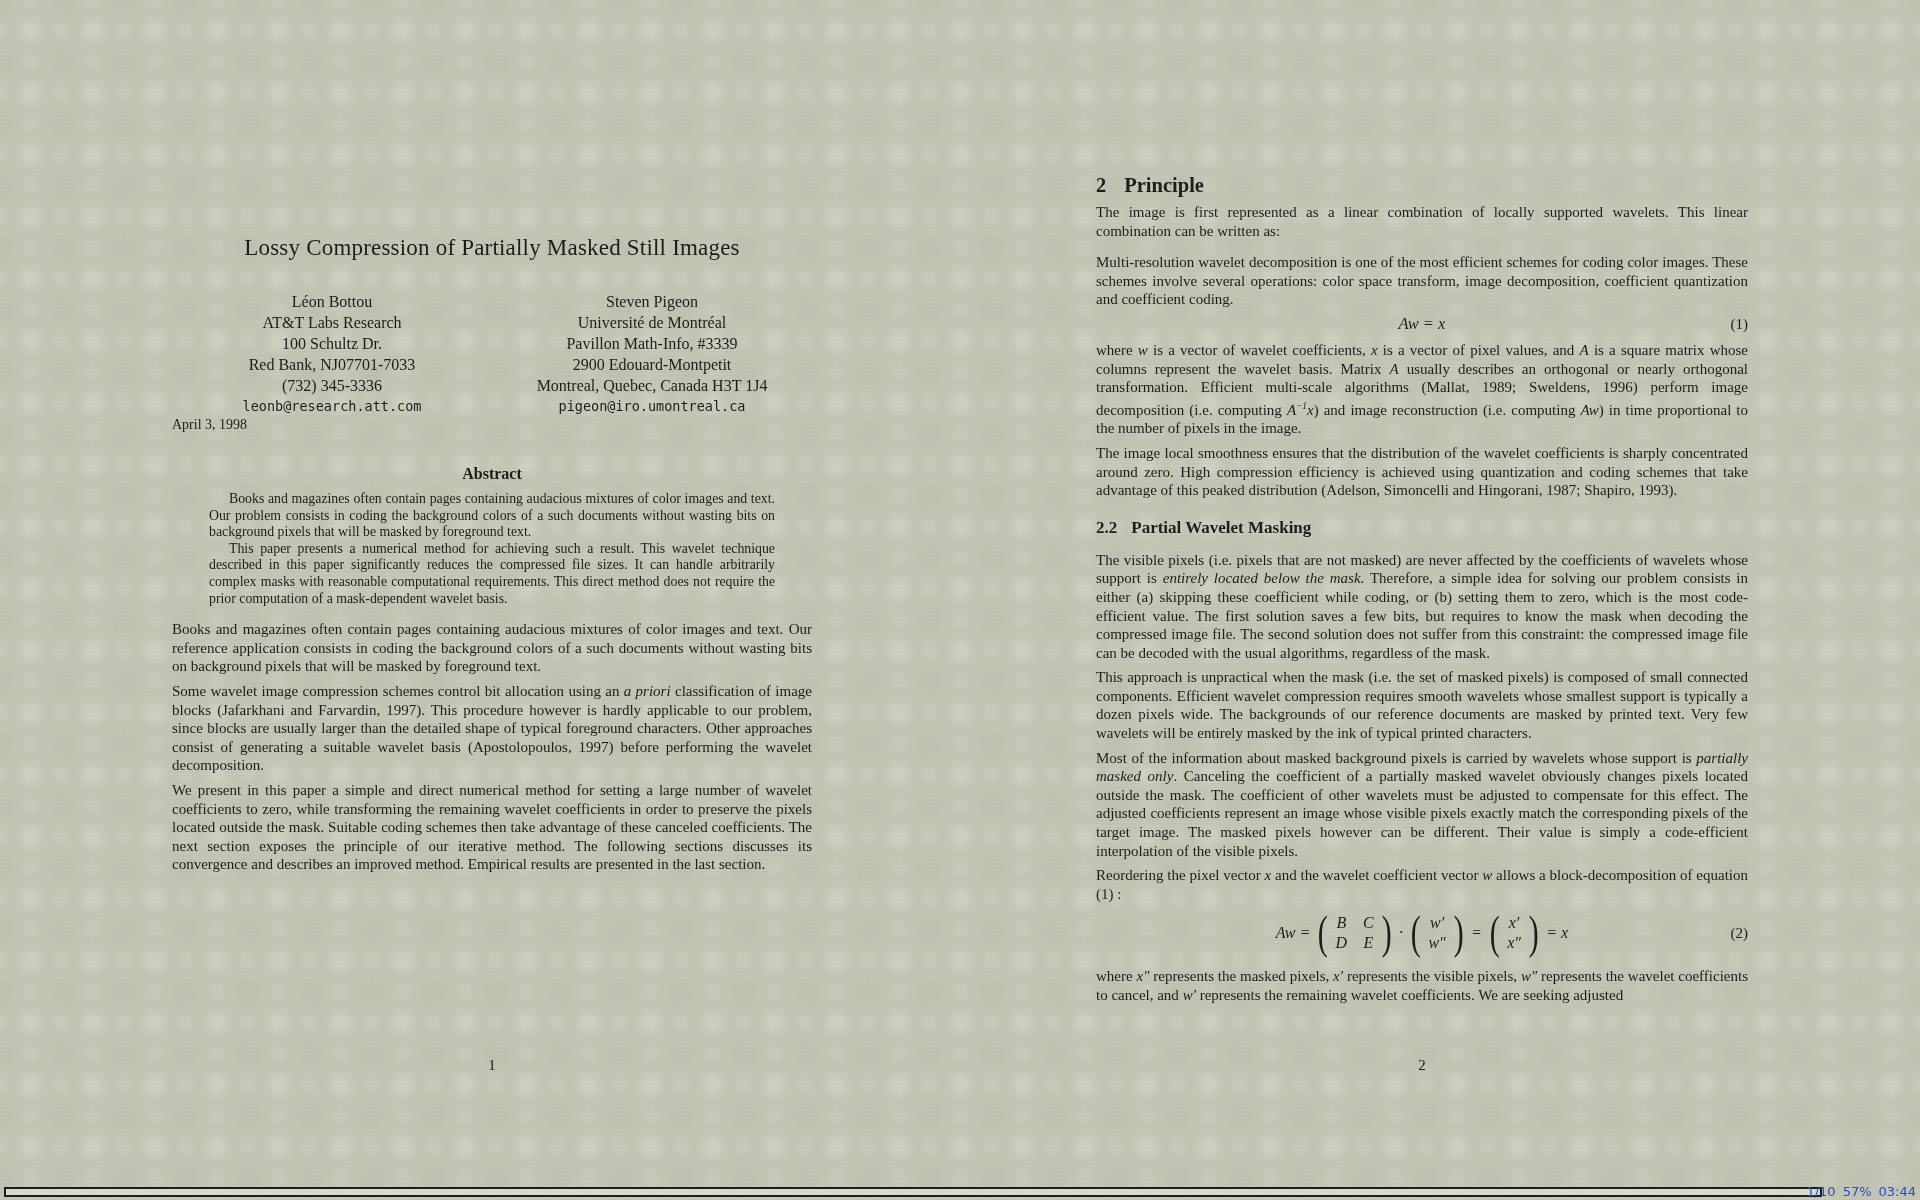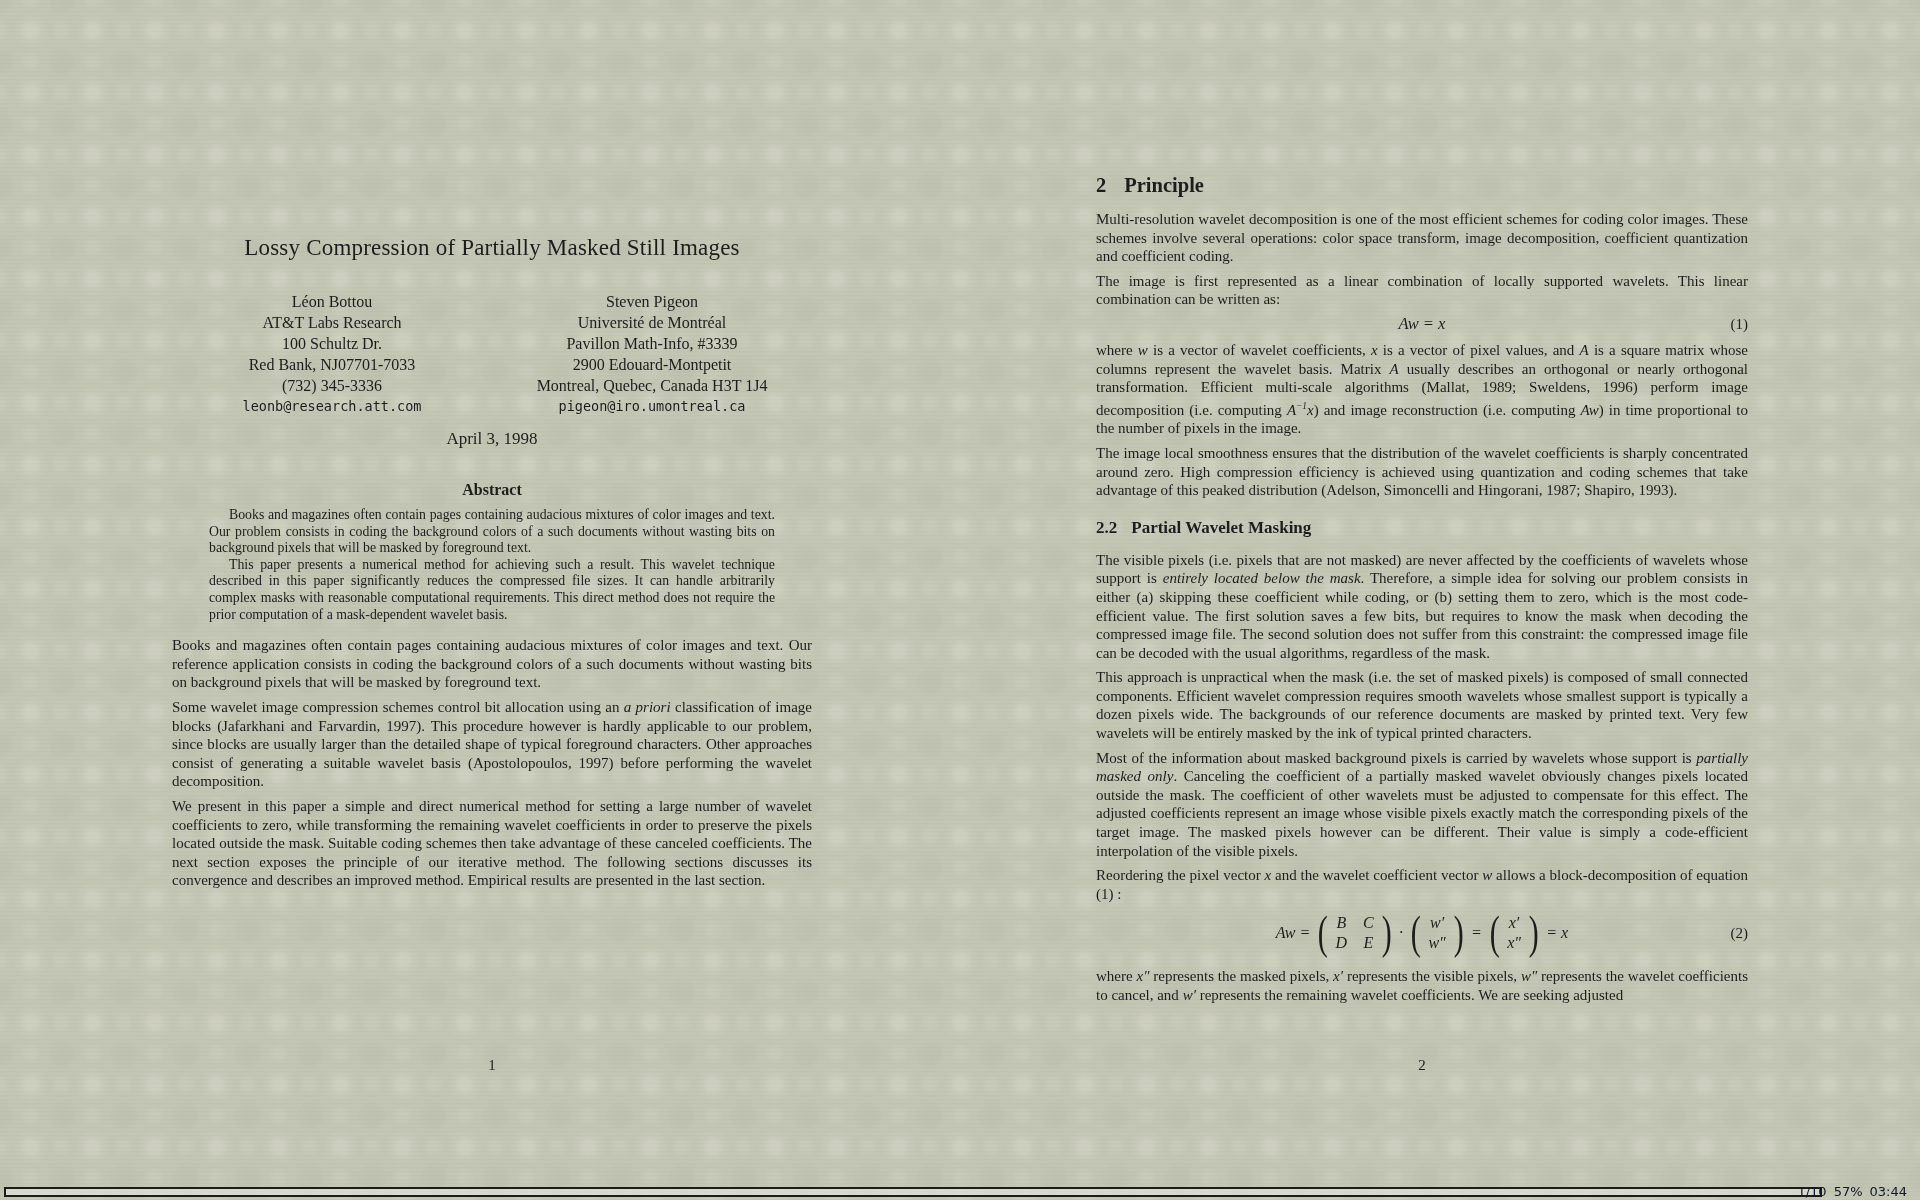--- a/index.html
+++ b/index.html
@@ -21,21 +21,21 @@
   .col { position:absolute; top:16px; }
   .col-left  { left:172px;  width:640px; padding-top:219px; }
   .col-right { left:1096px; width:652px; padding-top:158px; }
 
   .title { margin:0; font-size:23px; font-weight:normal; text-align:center; letter-spacing:0.2px; }
 
   .authors { display:flex; margin-top:30px; }
   .author { flex:1; text-align:center; font-size:16px; line-height:21px; }
   .author .email { font-family:"DejaVu Sans Mono", monospace; font-size:13.5px; }
 
-  .date { margin-top:12px; text-align:center; font-size:17px; }
+  .date { margin-top:0; text-align:left; font-size:14px; }
 
   .abs-head { margin:32px 0 0; text-align:center; font-weight:bold; font-size:16px; }
   .abstract { width:566px; margin:8px auto 0; font-size:13.8px; line-height:16.6px; text-align:justify; }
   .abstract p { margin:0; text-indent:20px; }
 
   .sec-head { margin:34px 0 0; font-size:20.5px; font-weight:bold; }
   .sec-head .num { display:inline-block; margin-right:18px; }
   .subsec-head { margin:18px 0 0; font-size:17px; font-weight:bold; }
   .subsec-head .num { display:inline-block; margin-right:14px; }
   .col-right .sec-head { margin-top:0; }
@@ -54,22 +54,22 @@
 
   .pgnum { position:absolute; top:1057px; left:0; width:100%; text-align:center; font-size:15px; }
   .pgnum-1 { left:172px; width:640px; }
   .pgnum-2 { left:1096px; width:652px; }
 
   .progress {
     position:absolute; left:4px; bottom:3px; width:1814px; height:6px;
     border:2px solid #1c1c1c; background:rgba(240,241,232,0.45);
   }
   .status {
-    position:absolute; right:13px; bottom:1px; display:flex; gap:7px;
-    font-family:"DejaVu Sans", sans-serif; font-size:13px; color:#0f172a;
+    position:absolute; right:4px; bottom:1px; display:flex; gap:7px;
+    font-family:"DejaVu Sans", sans-serif; font-size:13px; color:#1d4ed8;
   }
 </style>
 </head>
 <body>
 
 <div class="screen">
   <div class="texture"></div>
 
   <div class="col col-left">
     <h1 class="title">Lossy Compression of Partially Masked Still Images</h1>
@@ -106,22 +106,22 @@
     <p class="body"><span>Some wavelet image compression schemes control bit allocation using an </span><span class="seg-i">a priori</span><span> classification of image blocks (Jafarkhani and Farvardin, 1997). This procedure however is hardly applicable to our problem, since blocks are usually larger than the detailed shape of typical foreground characters. Other approaches consist of generating a suitable wavelet basis (Apostolopoulos, 1997) before performing the wavelet decomposition.</span></p>
     <p class="body">We present in this paper a simple and direct numerical method for setting a large number of wavelet coefficients to zero, while transforming the remaining wavelet coefficients in order to preserve the pixels located outside the mask. Suitable coding schemes then take advantage of these canceled coefficients. The next section exposes the principle of our iterative method. The following sections discusses its convergence and describes an improved method. Empirical results are presented in the last section.</p>
   </div>
 
   <div class="pgnum pgnum-1">1</div>
 
   <div class="col col-right">
     <h2 class="sec-head"><span class="num">2</span><span>Principle</span></h2>
 
 
+    <p class="body">The image is first represented as a linear combination of locally supported wavelets. This linear combination can be written as:</p>
     <p class="body first">Multi-resolution wavelet decomposition is one of the most efficient schemes for coding color images. These schemes involve several operations: color space transform, image decomposition, coefficient quantization and coefficient coding.</p>
-    <p class="body">The image is first represented as a linear combination of locally supported wavelets. This linear combination can be written as:</p>
 
     <div class="eq">
       <span>Aw = x</span>
       <span class="eqnum">(1)</span>
     </div>
 
     <p class="body"><span>where </span><span class="seg-m">w</span><span> is a vector of wavelet coefficients, </span><span class="seg-m">x</span><span> is a vector of pixel values, and </span><span class="seg-m">A</span><span> is a square matrix whose columns represent the wavelet basis. Matrix </span><span class="seg-m">A</span><span> usually describes an orthogonal or nearly orthogonal transformation. Efficient multi-scale algorithms (Mallat, 1989; Sweldens, 1996) perform image decomposition (i.e. computing </span><span class="seg-m">A</span><sup>−1</sup><span class="seg-m">x</span><span>) and image reconstruction (i.e. computing </span><span class="seg-m">Aw</span><span>) in time proportional to the number of pixels in the image.</span></p>
     <p class="body">The image local smoothness ensures that the distribution of the wavelet coefficients is sharply concentrated around zero. High compression efficiency is achieved using quantization and coding schemes that take advantage of this peaked distribution (Adelson, Simoncelli and Hingorani, 1987; Shapiro, 1993).</p>
 
     <h3 class="subsec-head"><span class="num">2.2</span><span>Partial Wavelet Masking</span></h3>

